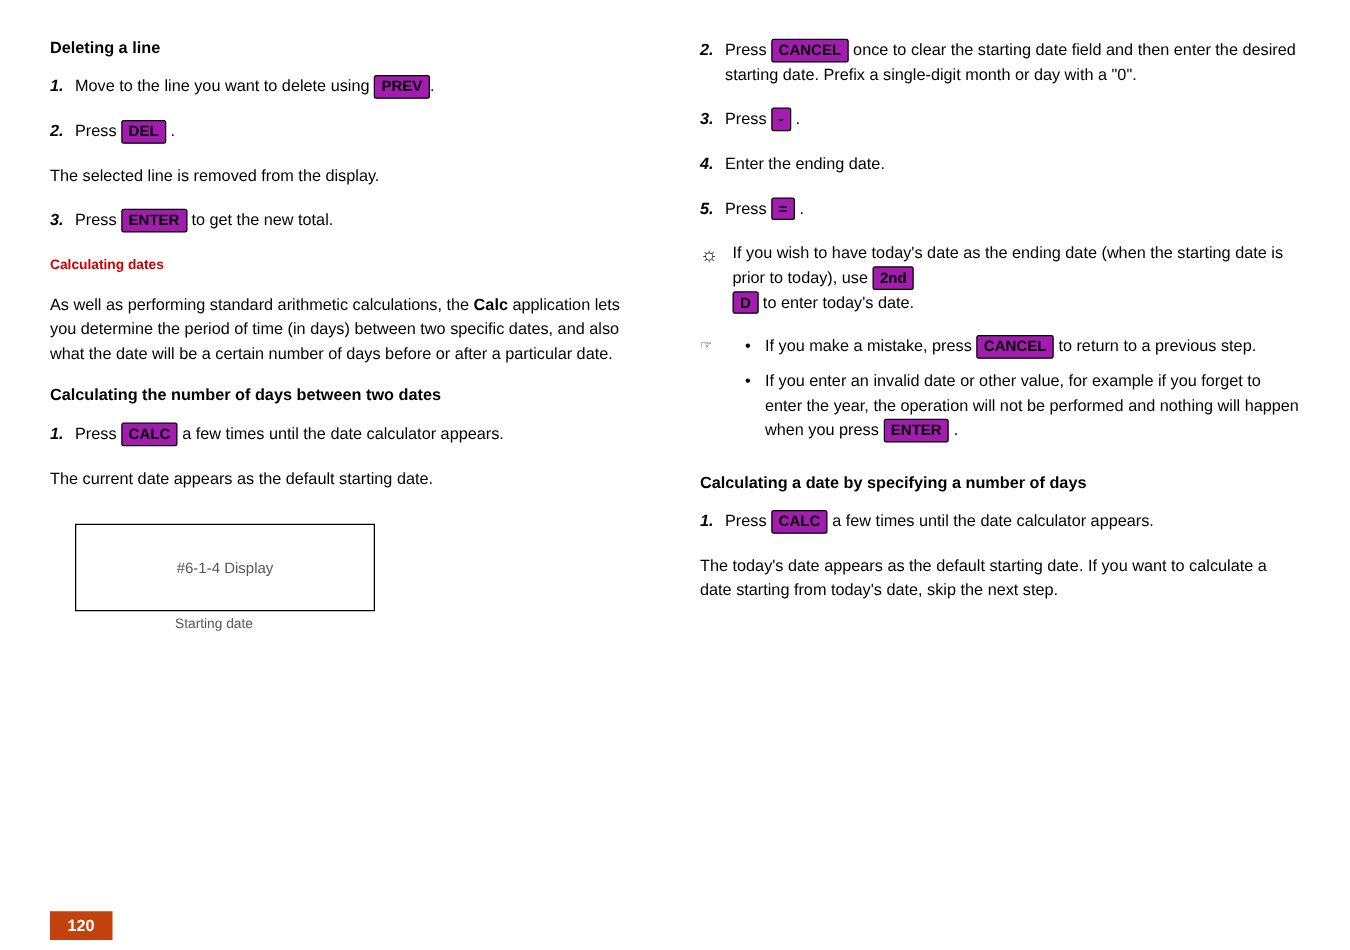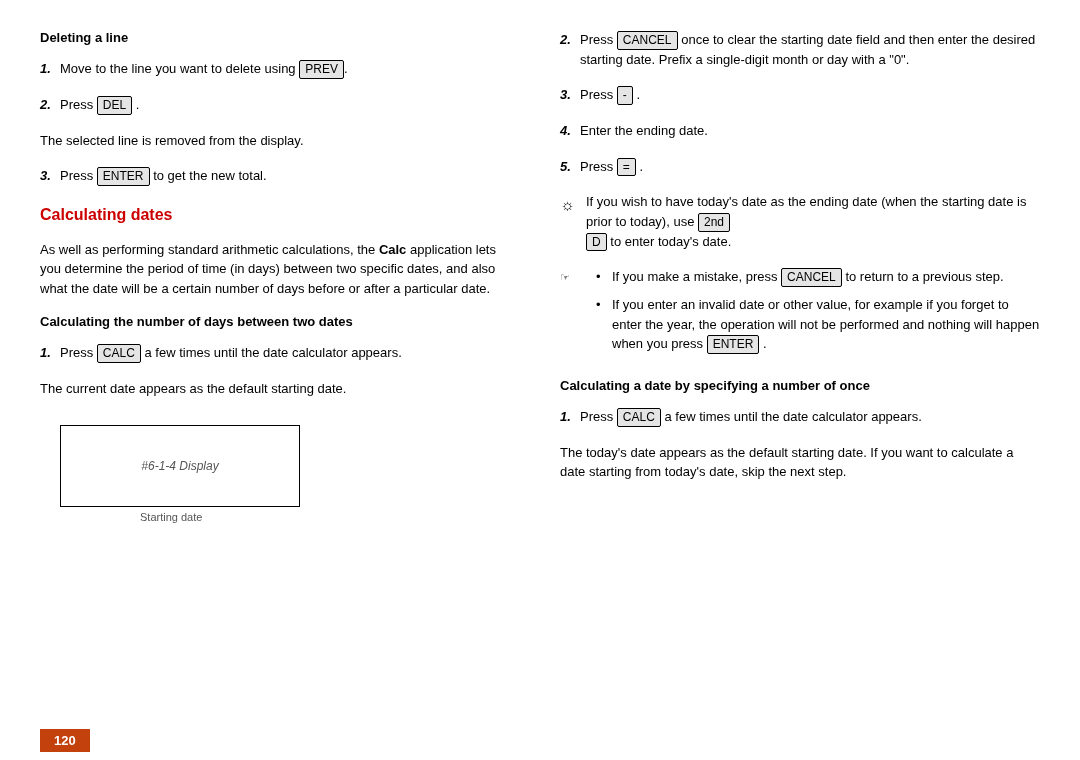--- a/index.html
+++ b/index.html
@@ -27,21 +27,21 @@
       gap: 10px;
     }
     .section-heading {
       font-weight: bold;
       font-size: 13px;
       margin-bottom: 4px;
     }
     .red-heading {
       color: #cc0000;
       font-weight: bold;
-      font-size: 16px;
+      font-size: 11px;
       margin-bottom: 6px;
       margin-top: 4px;
     }
     p { line-height: 1.5; margin-bottom: 6px; }
     .numbered-item {
       display: flex;
       gap: 6px;
       margin-bottom: 6px;
       align-items: flex-start;
       line-height: 1.5;
@@ -49,24 +49,24 @@
     .num {
       font-weight: bold;
       font-style: italic;
       min-width: 14px;
     }
     .kbd {
       display: inline-block;
       border: 1.5px solid #000;
       padding: 0px 5px;
       font-size: 12px;
-      font-weight: normal;
+      font-weight: bold;
       line-height: 1.4;
       border-radius: 2px;
-      background: #e5e5e5;
+      background: #a21caf;
       white-space: nowrap;
     }
     .tip-row {
       display: flex;
       gap: 6px;
       align-items: flex-start;
       margin-bottom: 6px;
       line-height: 1.5;
     }
     .tip-icon {
@@ -89,27 +89,26 @@
       gap: 6px;
       margin-bottom: 8px;
       line-height: 1.5;
     }
     .bullet-dot {
       min-width: 10px;
     }
     .display-box {
       border: 1.5px solid #000;
       width: 240px;
-      height: 82px;
+      height: 70px;
       display: flex;
       align-items: center;
       justify-content: center;
       margin: 10px 0 4px 20px;
       position: relative;
-      font-style: italic;
     }
     .display-label {
       font-size: 12px;
       color: #555;
     }
     .display-caption {
       font-size: 11px;
       color: #555;
       margin-left: 100px;
       margin-top: 2px;
@@ -255,21 +254,21 @@
           <span class="bullet-dot">•</span>
           <span>
             <span>If you enter an invalid date or other value, for example if you forget to enter the year, the operation will not be performed and nothing will happen when you press</span>
             <span class="kbd">ENTER</span>
             <span>.</span>
           </span>
         </div>
       </div>
     </div>
 
-    <div class="section-heading">Calculating a date by specifying a number of once</div>
+    <div class="section-heading">Calculating a date by specifying a number of days</div>
 
     <div class="numbered-item">
       <span class="num bold">1.</span>
       <span>
         <span>Press</span>
         <span class="kbd">CALC</span>
         <span> </span><span>a few times until the date calculator appears.</span>
       </span>
     </div>
 

